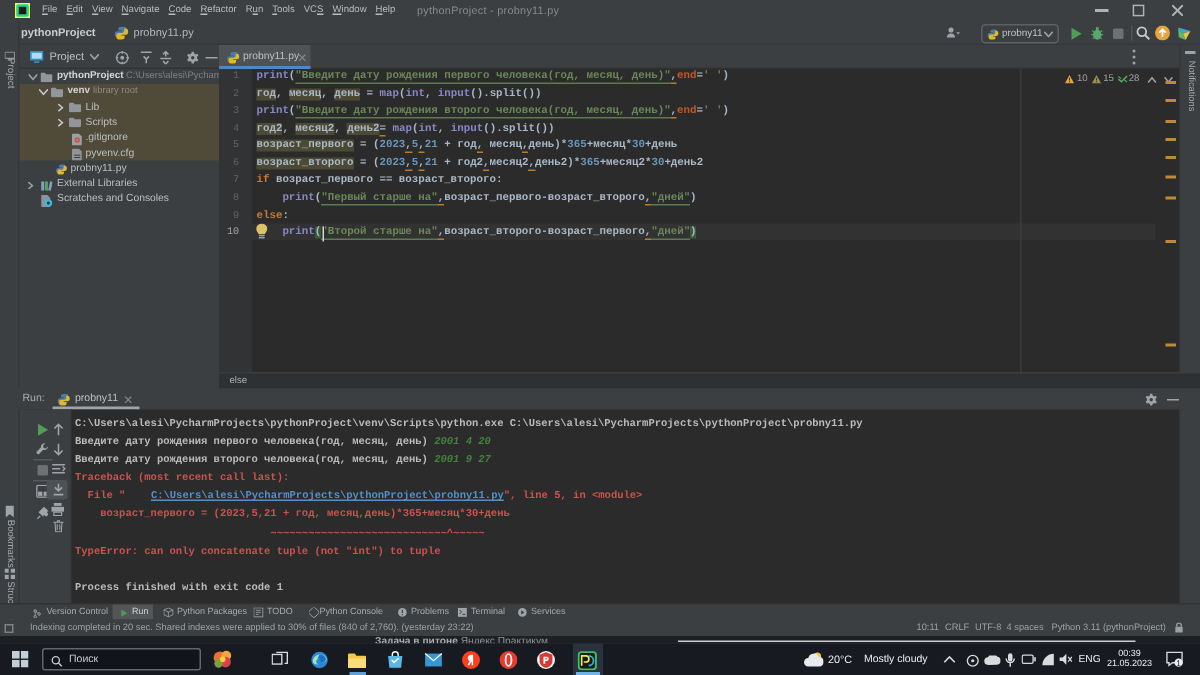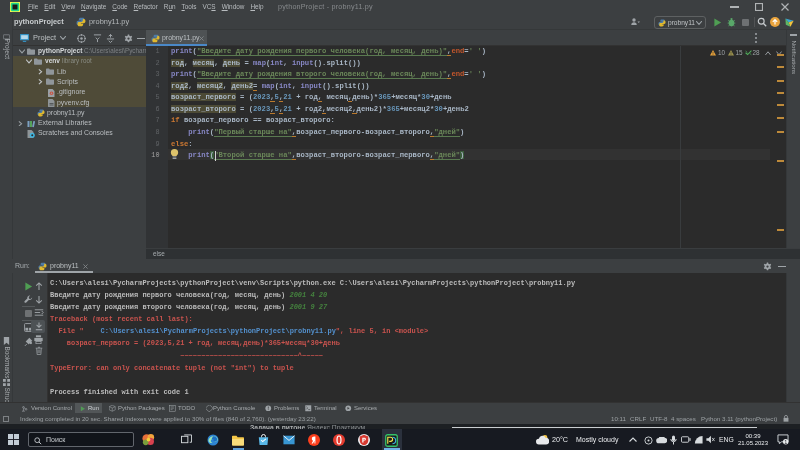--- a/index.html
+++ b/index.html
@@ -11,21 +11,21 @@
 .bi{color:#8888c6;}
 .st{color:#6a8759;}
 .stu{color:#6a8759;border-bottom:1px solid #5a7a50;}
 .nu{color:#6897bb;}
 .tx{color:#a9b7c6;}
 .na{color:#c4562b;}
 .hl{background:#4c4a35;}
 .cm{border-bottom:1px solid #bb7a2d;}
 .red{color:#c9534e;}
 .grn{color:#44813e;font-style:italic;}
-.lnk{color:#5390cd;padding-left:17px;}
+.lnk{color:#5390cd;text-decoration:underline;padding-left:17px;}
 .gry{color:#bbbbbb;}
 </style></head>
 <body>
 <div id="root">
 <div class="a" style="left:0;top:0;width:800px;height:14px;background:#3c3f41;">
   <svg class="a" style="left:10px;top:2px" width="10" height="10" viewBox="0 0 10 10">
         <rect x="0" y="0" width="10" height="10" rx="2" fill="#21d789"></rect>
         <rect x="0" y="0" width="10" height="10" rx="2" fill="none" stroke="#fcf84a" stroke-width="1.6"></rect>
         <rect x="2.5" y="2.5" width="5" height="5" fill="#1a1a1a"></rect>
       </svg>

